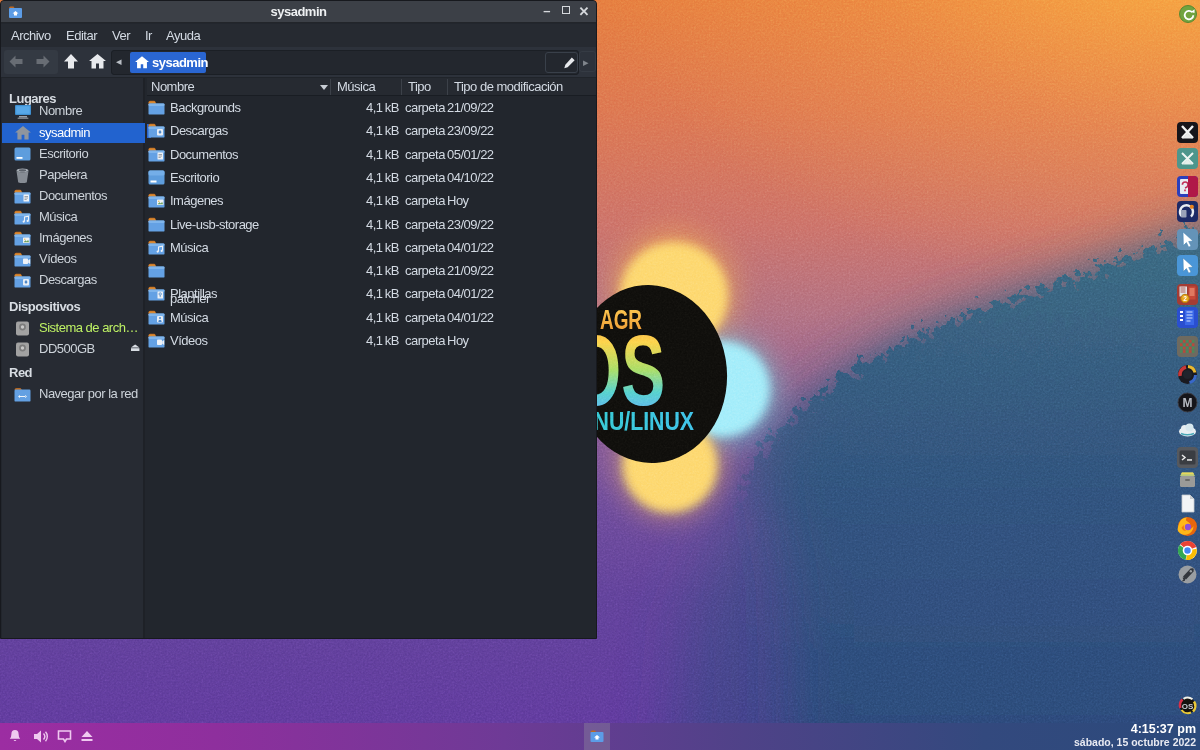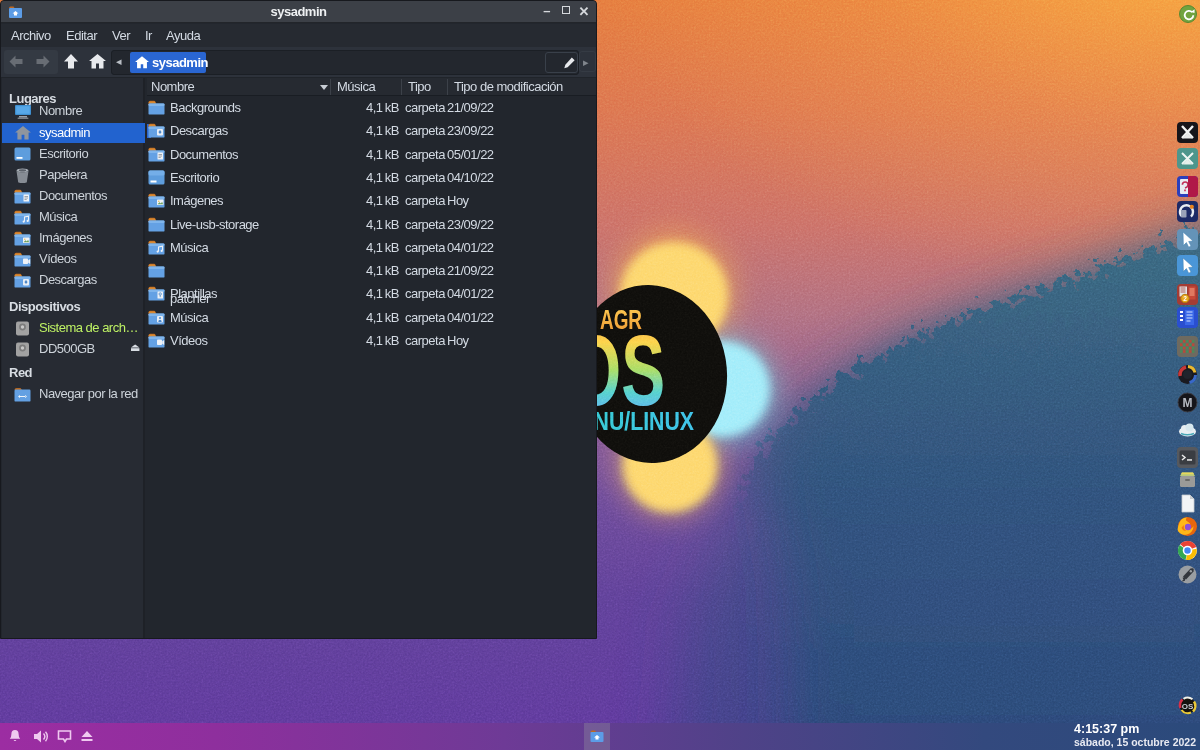--- a/index.html
+++ b/index.html
@@ -589,19 +589,19 @@
         <path d="M7,1 l5.5,6 h-11Z" fill="#efc9ef"></path>
         <rect x="1.5" y="9" width="11" height="2" fill="#efc9ef"></rect>
       </svg>
       <div class="abs" style="left:584px;top:0;width:26px;height:27px;background:rgba(150,150,160,0.35);">
     <svg class="abs" style="left:6px;top:7px" width="14" height="12" viewBox="0 0 13 12">
           <path d="M0,2 q0,-1.5 1.5,-1.5 h3 l1,1.5 h-5.5Z" fill="#c06820"></path>
           <rect x="0" y="2" width="13" height="10" rx="1" fill="#5c9ce6"></rect>
           <path d="M6.5,5 l3,2.5 h-1.5 v2 h-3 v-2 h-1.5 Z" fill="#fff"></path>
         </svg>
       </div>
-      <div class="abs" style="right:4px;top:0px;text-align:left;color:#fff;font-weight:bold;line-height:1.1;">
+      <div class="abs" style="right:4px;top:0px;text-align:right;color:#fff;font-weight:bold;line-height:1.1;">
         <div style="font-size:12.5px;">4:15:37 pm</div>
         <div style="font-size:10.5px;color:#e8eaf2;">sábado, 15 octubre 2022</div>
       </div>
     </div>
 
 </div>
 
 </body></html>

